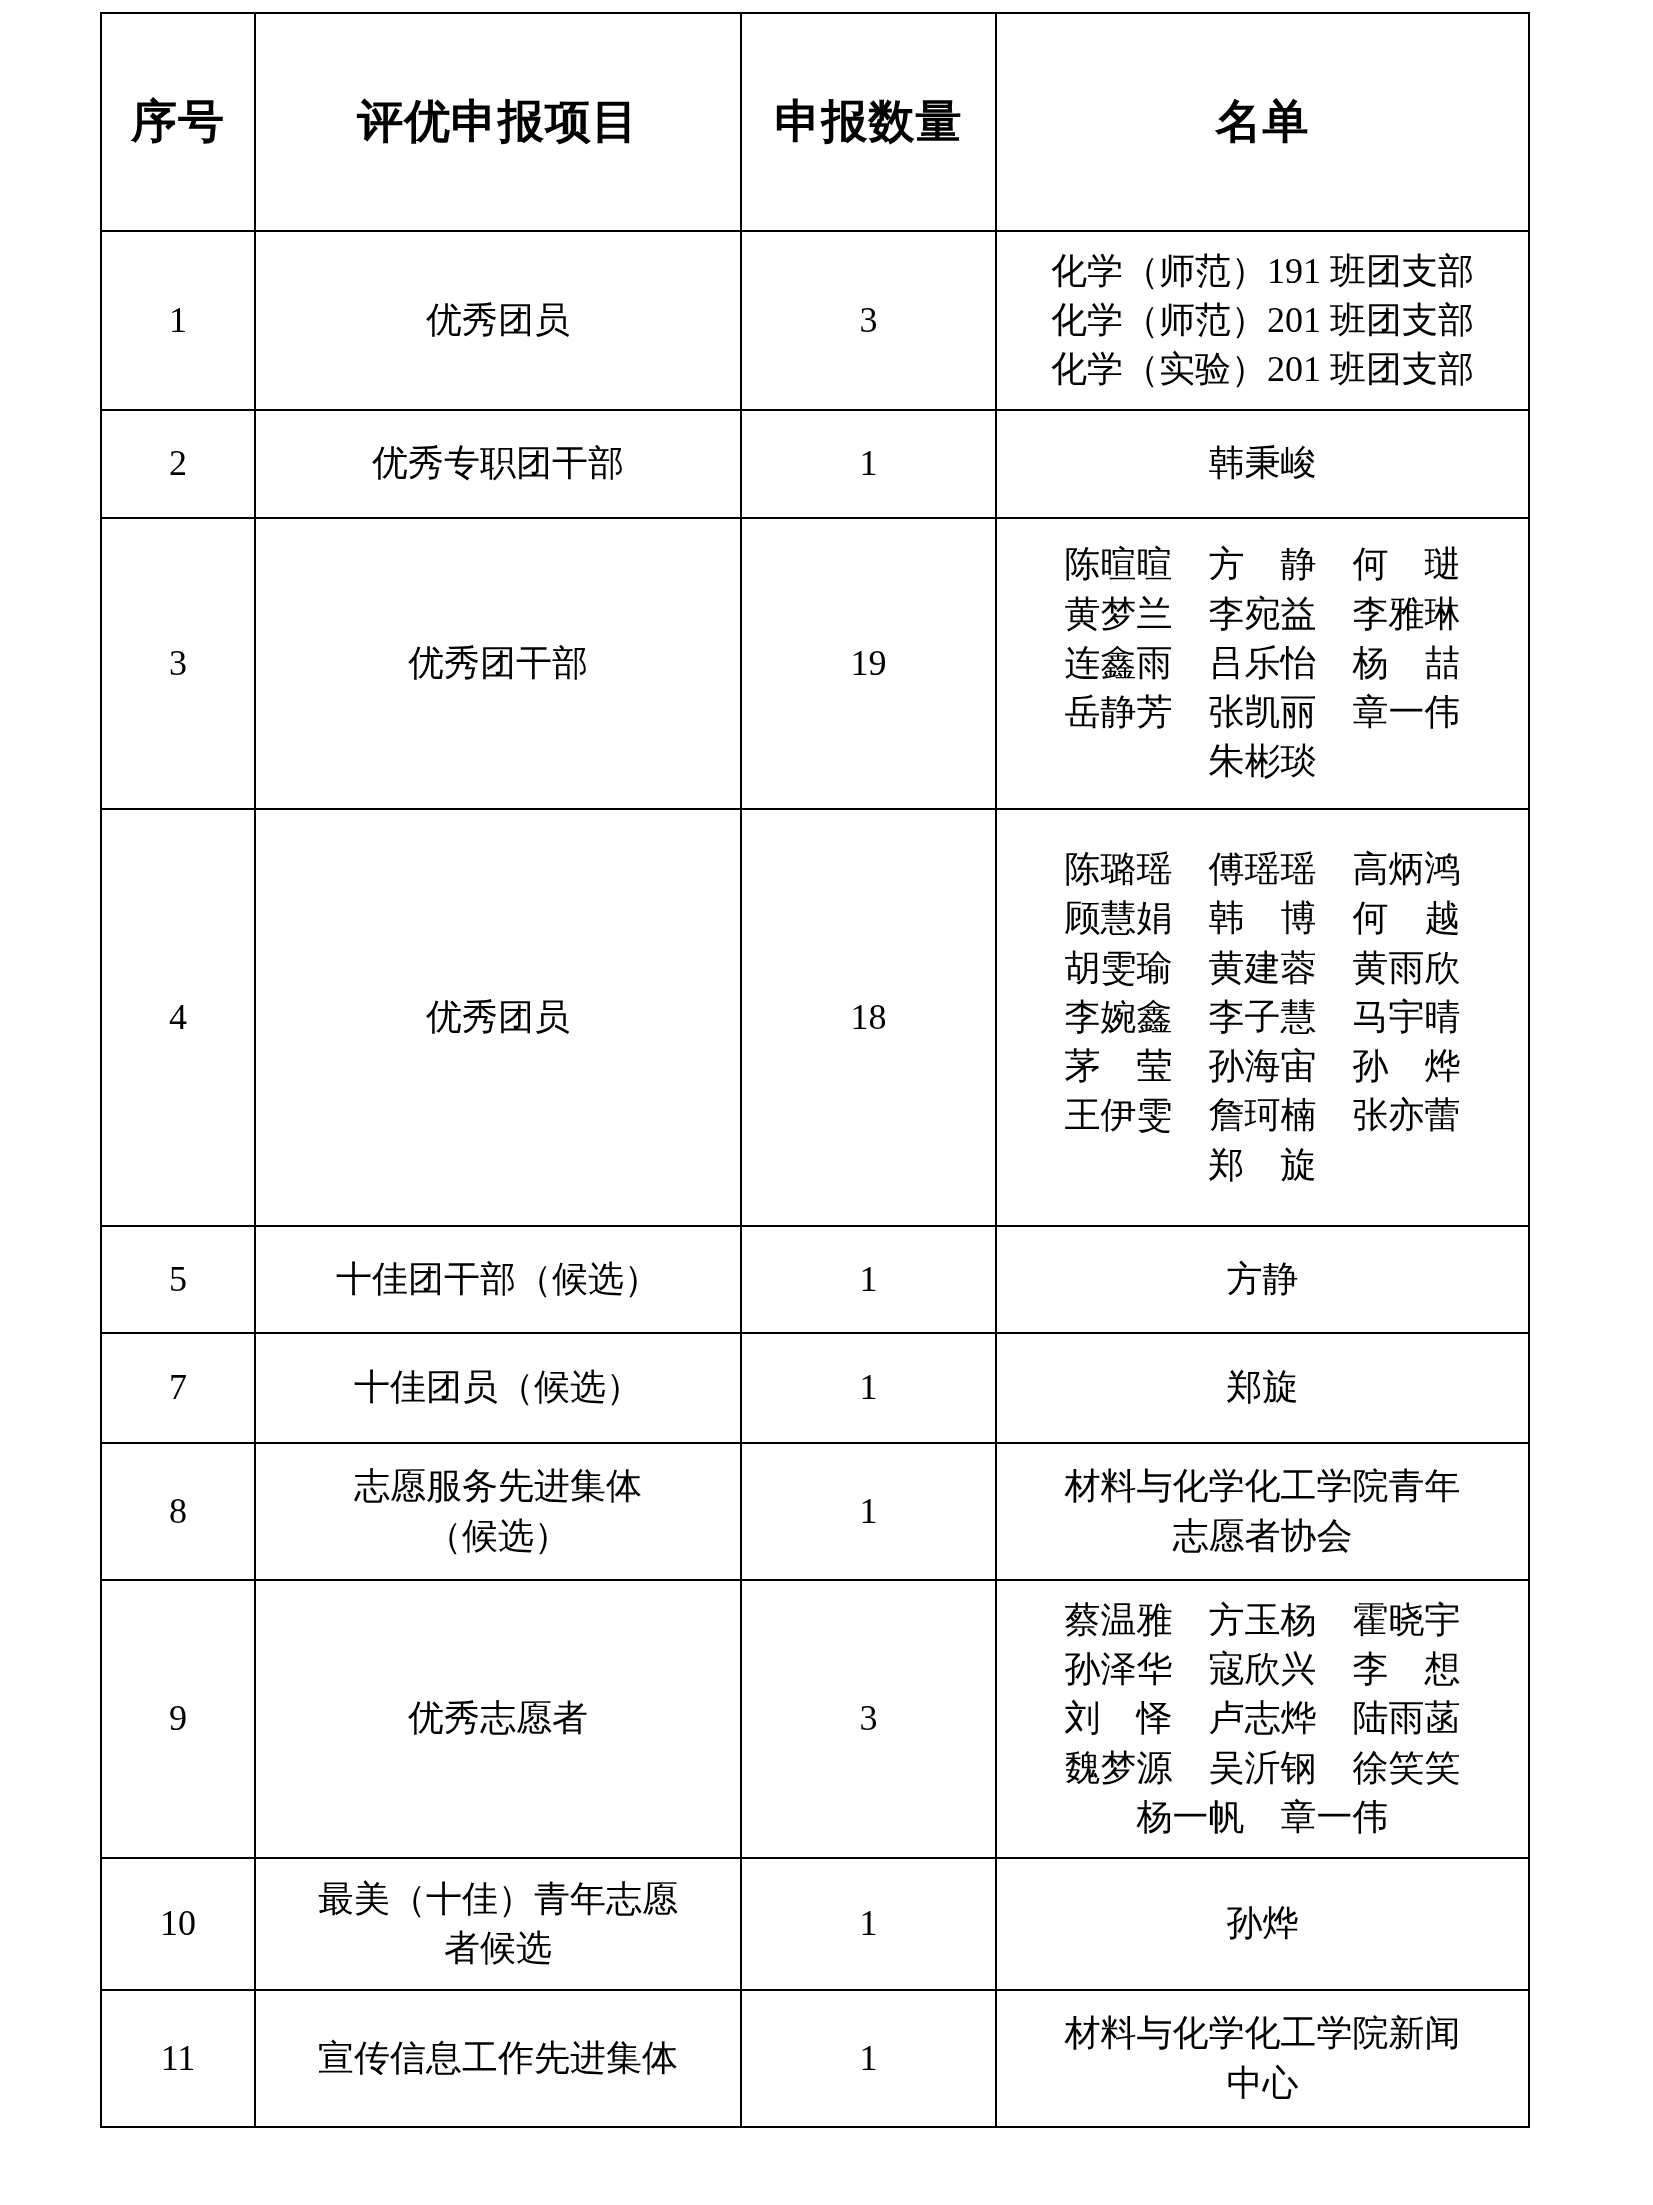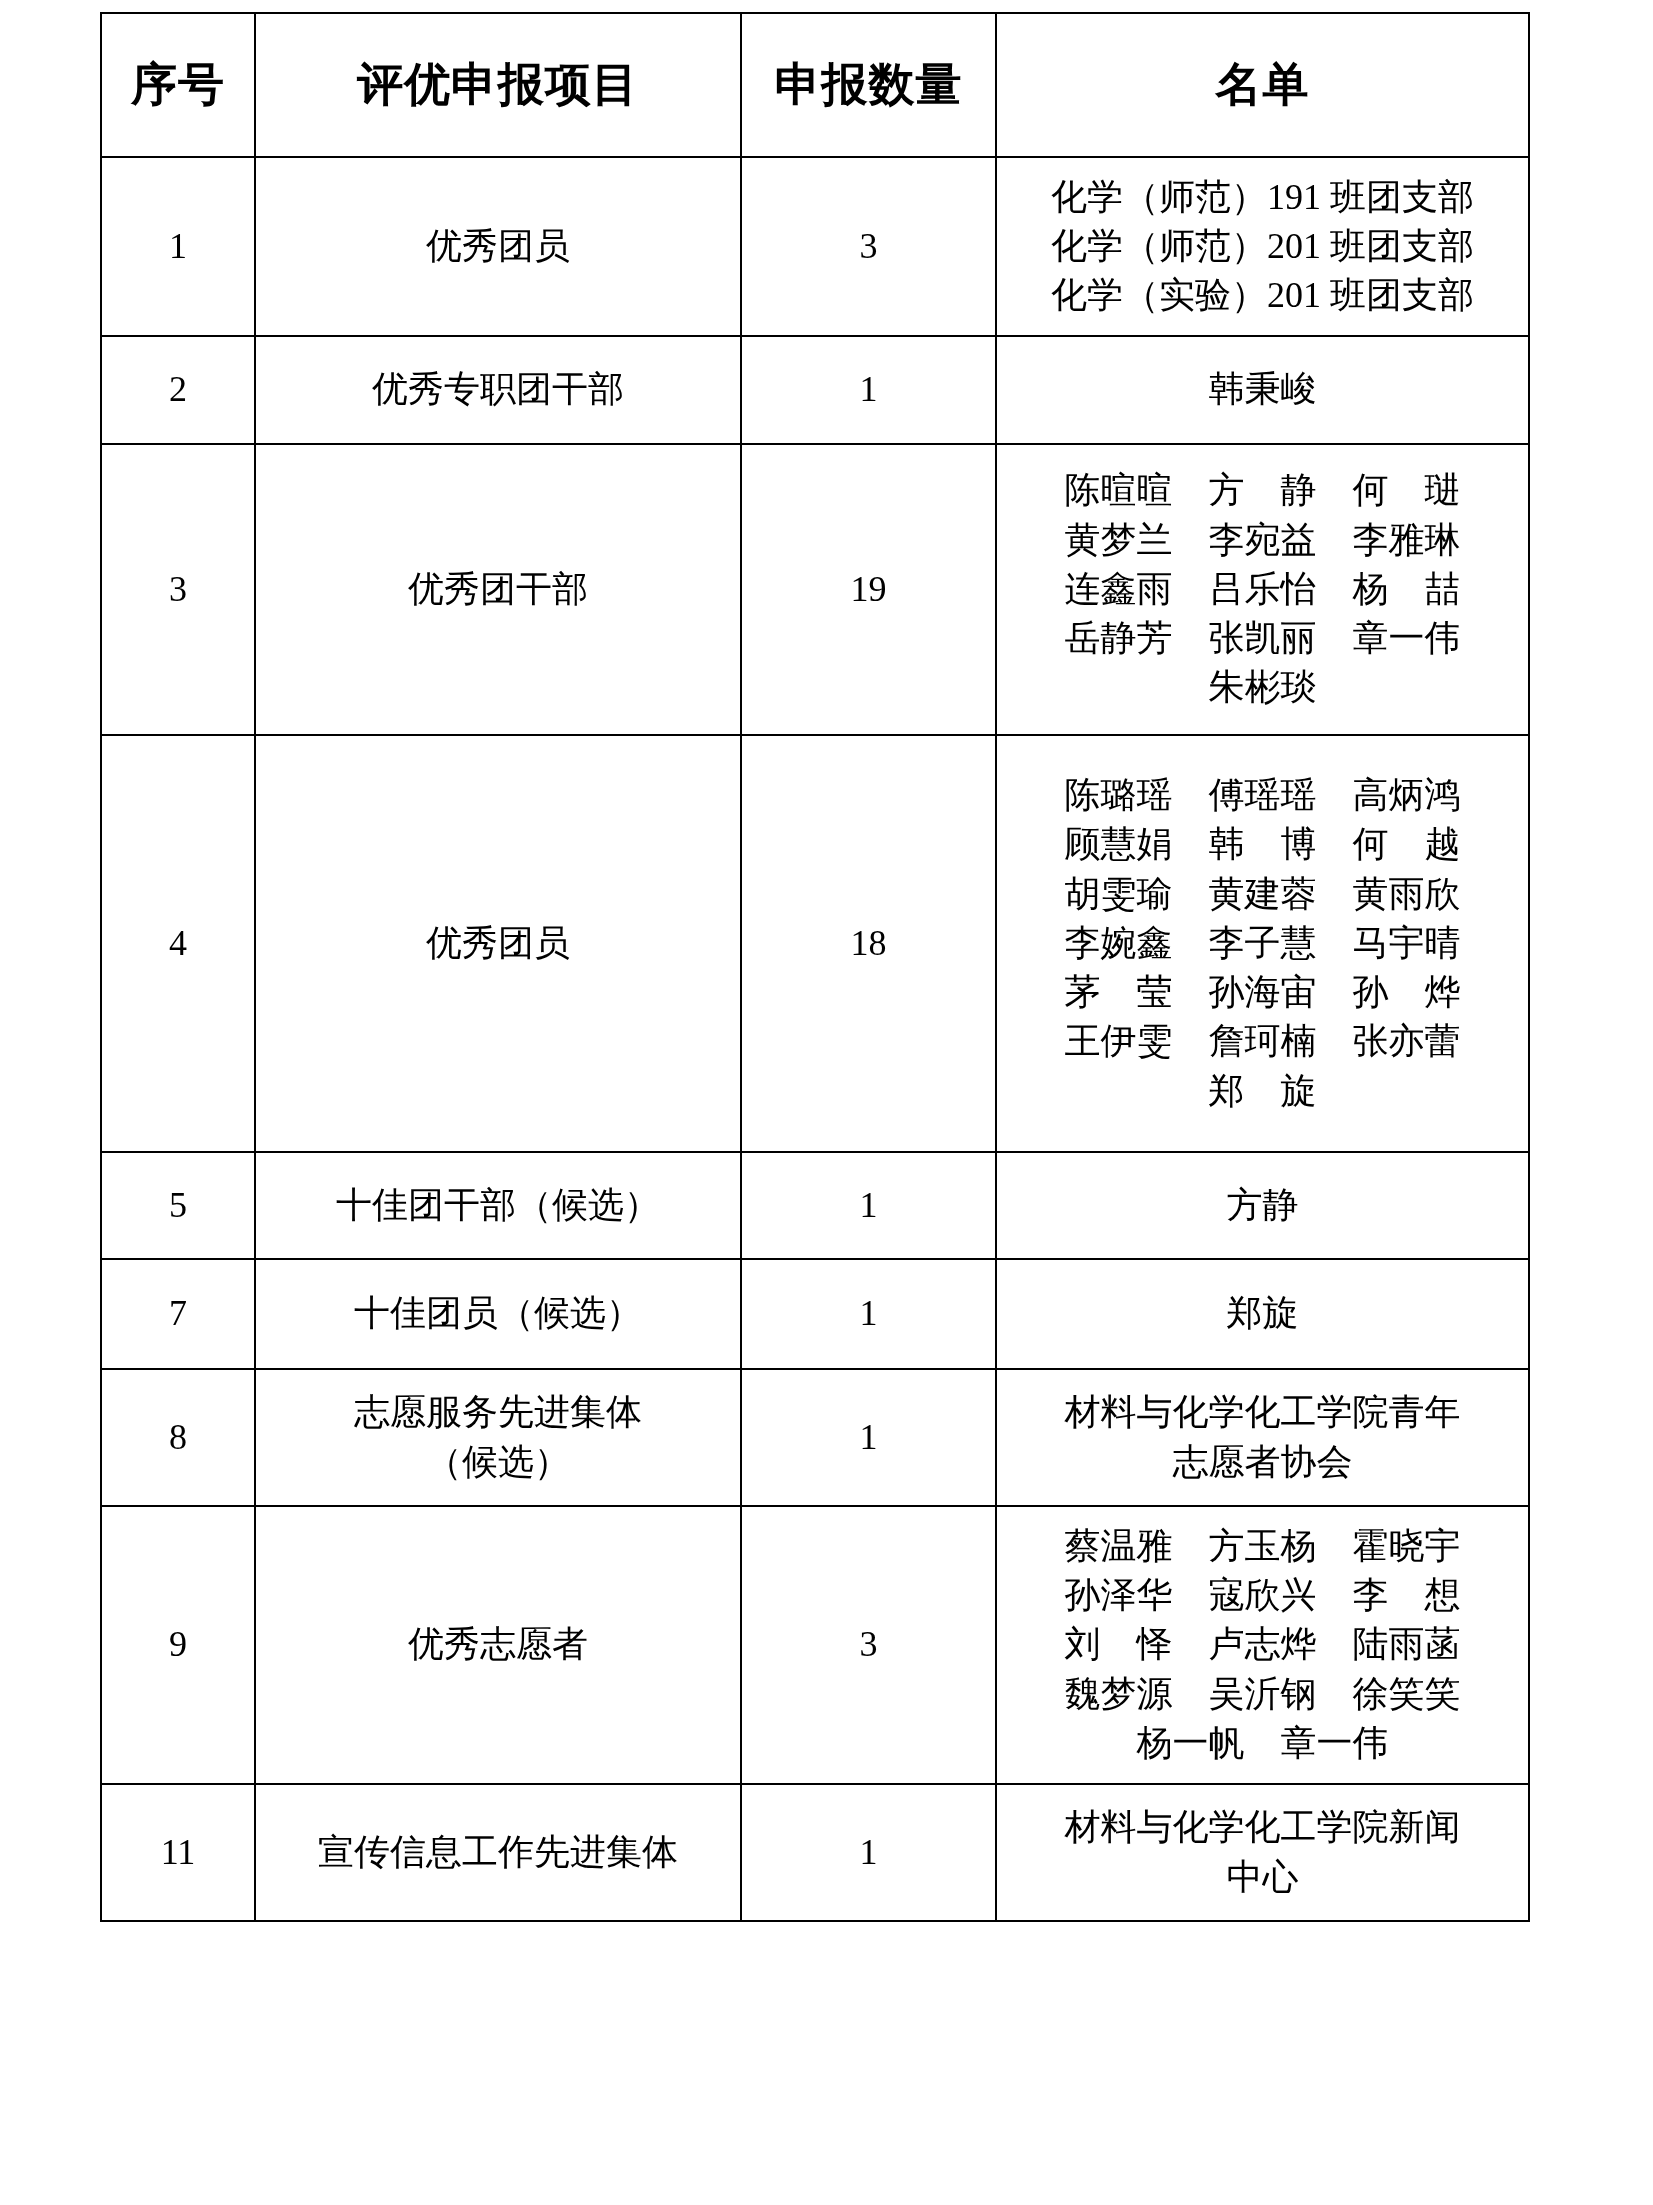--- a/index.html
+++ b/index.html
@@ -22,21 +22,21 @@
     font-size:36px;
     line-height:1.37;
     white-space:pre-line;
     overflow:hidden;
   }
   th{
     font-size:46px;
     font-weight:bold;
     letter-spacing:0.9px;
   }
-  tr.h-header{height:144px;}
+  tr.h-header{height:218px;}
   tr.h-r1{height:179px;}
   tr.h-r2{height:108px;}
   tr.h-r3{height:291px;}
   tr.h-r4{height:417px;}
   tr.h-r5{height:107px;}
   tr.h-r7{height:110px;}
   tr.h-r8{height:137px;}
   tr.h-r9{height:278px;}
   tr.h-r10{height:132px;}
   tr.h-r11{height:137px;}
@@ -119,20 +119,27 @@
     <tr class="h-r9">
       <td>9</td>
       <td>优秀志愿者</td>
       <td>3</td>
       <td>蔡温雅　方玉杨　霍晓宇
 孙泽华　寇欣兴　李　想
 刘　怿　卢志烨　陆雨菡
 魏梦源　吴沂钢　徐笑笑
 杨一帆　章一伟</td>
     </tr>
+    <tr class="h-r10">
+      <td>10</td>
+      <td>最美（十佳）青年志愿
+者候选</td>
+      <td>1</td>
+      <td>孙烨</td>
+    </tr>
     <tr class="h-r11">
       <td>11</td>
       <td>宣传信息工作先进集体</td>
       <td>1</td>
       <td>材料与化学化工学院新闻
 中心</td>
     </tr>
 
   </tbody>
 </table>

